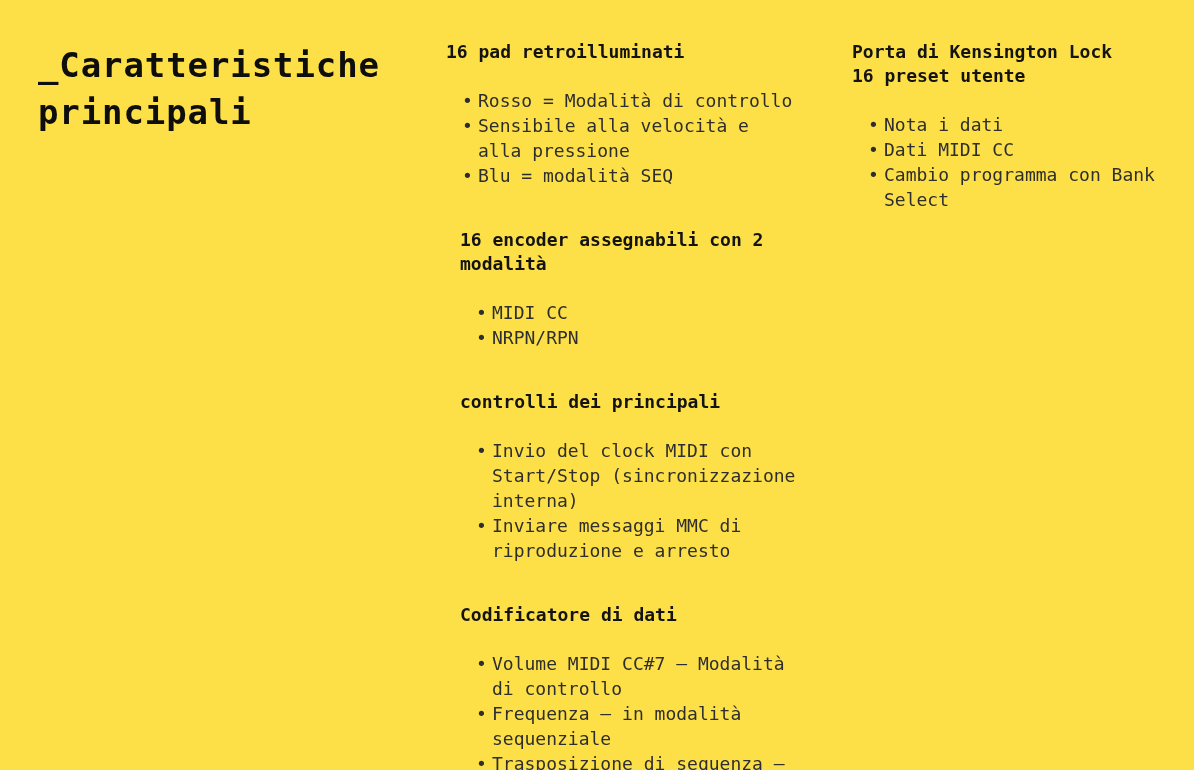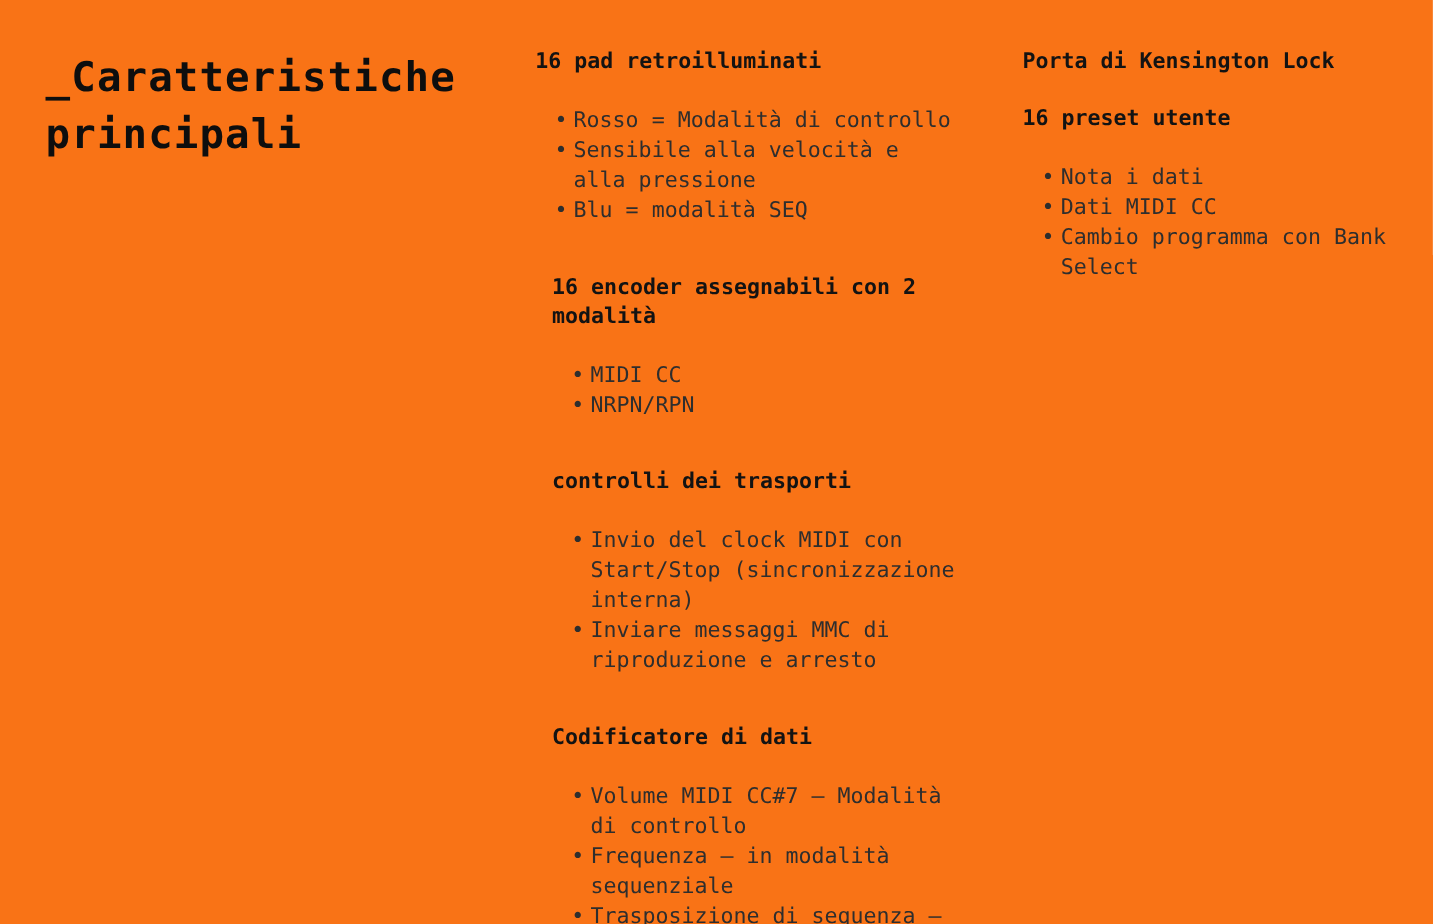--- a/index.html
+++ b/index.html
@@ -5,21 +5,21 @@
   html,body{margin:0;padding:0;}
   body{
     background:#f3f3f3;
     font-family:"DejaVu Sans Mono","Liberation Mono",monospace;
     -webkit-font-smoothing:antialiased;
   }
   .page{
     position:relative;
     width:1194px;
     height:770px;
-    background:#f97316;
+    background:#fde047;
     overflow:hidden;
   }
   .title{
     position:absolute;
     left:38px;
     top:42px;
     width:400px;
     margin:0;
     font-size:34px;
     line-height:47px;
@@ -32,21 +32,21 @@
   .col-side{left:852px;width:322px;}
   .section h3{
     margin:0;
     font-size:18px;
     line-height:24px;
     font-weight:700;
     letter-spacing:0px;
     color:#131313;
   }
   .col-main .section + .section{margin-top:40px;margin-left:14px;}
-  .col-side .section + .section{margin-top:23px;}
+  .col-side .section + .section{}
   .section ul{
     list-style:none;
     margin:24px 0 0 0;
     padding:0 0 0 16px;
     font-size:18px;
     line-height:25px;
     color:#2e2e2e;
   }
   .section li{
     position:relative;
@@ -75,21 +75,21 @@
         </ul>
       </div>
       <div class="section">
         <h3>16 encoder assegnabili con 2 modalità</h3>
         <ul>
           <li>MIDI CC</li>
           <li>NRPN/RPN</li>
         </ul>
       </div>
       <div class="section">
-        <h3>controlli dei trasporti</h3>
+        <h3>controlli dei principali</h3>
         <ul>
           <li>Invio del clock MIDI con Start/Stop (sincronizzazione interna)</li>
           <li>Inviare messaggi MMC di riproduzione e arresto</li>
         </ul>
       </div>
       <div class="section">
         <h3>Codificatore di dati</h3>
         <ul>
           <li>Volume MIDI CC#7 – Modalità di controllo</li>
           <li>Frequenza – in modalità sequenziale</li>

